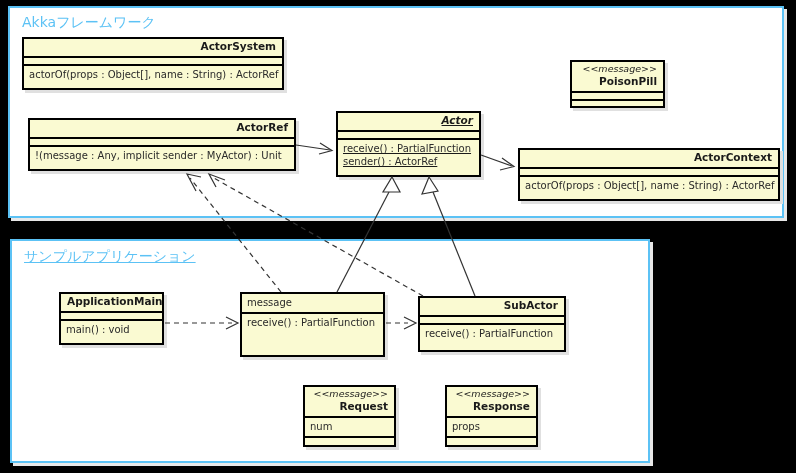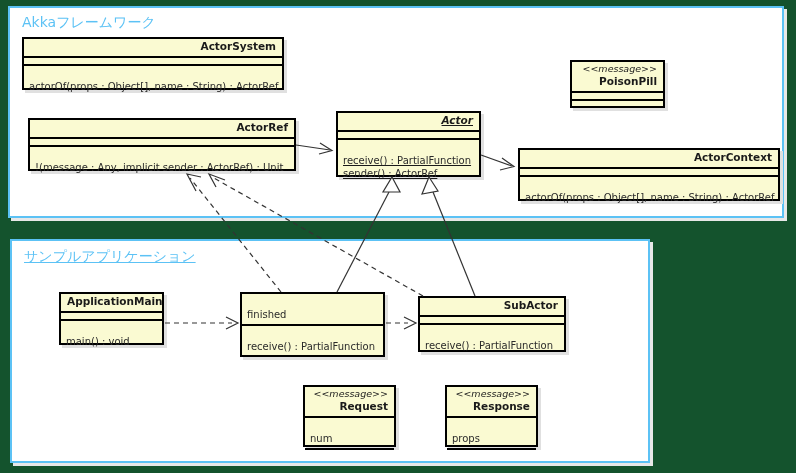--- a/index.html
+++ b/index.html
@@ -7,21 +7,21 @@
     padding: 0;
     background: #ffffff;
   }
   body {
     font-family: "DejaVu Sans", "Liberation Sans", sans-serif;
   }
   #canvas {
     position: relative;
     width: 796px;
     height: 473px;
-    background: #14532d;
+    background: #000000;
     overflow: hidden;
   }
 
   
   .pkg {
     position: absolute;
     box-sizing: border-box;
     border: 2px solid #5cc2f5;
     background: #ffffff;
     box-shadow: 3px 3px 0 0 #e8e8e8;
@@ -58,21 +58,21 @@
   .cls .stereo {
     display: block;
     font-weight: normal;
     font-size: 9.5px;
     line-height: 12px;
     font-style: italic;
   }
   .cls .cname { display: block; }
   .cls .comp {
     box-sizing: border-box;
-    padding: 14px 5px 3px 5px;
+    padding: 2px 5px 3px 5px;
     border-bottom: 2px solid #000000;
     line-height: 13px;
     min-height: 8px;
   }
   .cls .comp:last-child { border-bottom: none; }
   .cls .comp.empty { padding: 0; height: 7px; }
   .cls .row {
     white-space: nowrap;
     font-size: 10px;
     line-height: 13px;
@@ -119,21 +119,21 @@
     <div class="comp empty"></div>
     <div class="comp empty"></div>
   </div>
 
   <div class="cls" style="left:28px; top:118px; width:268px; height:53px;">
     <div class="hdr">
       <span class="cname">ActorRef</span>
     </div>
     <div class="comp empty"></div>
     <div class="comp">
-      <div class="row">!(message : Any, implicit sender : ActorRef) : Unit</div>
+      <div class="row">!(message : Any, implicit sender : MyActor) : Unit</div>
     </div>
   </div>
 
   <div class="cls" style="left:336px; top:111px; width:145px; height:66px;text-decoration:underline;">
     <div class="hdr abstract">
       <span class="cname">Actor</span>
     </div>
     <div class="comp empty"></div>
     <div class="comp">
       <div class="row">receive() : PartialFunction</div>
@@ -159,21 +159,21 @@
       <span class="cname">ApplicationMain</span>
     </div>
     <div class="comp empty"></div>
     <div class="comp">
       <div class="row">main() : void</div>
     </div>
   </div>
 
   <div class="cls" style="left:240px; top:292px; width:145px; height:65px;">
     <div class="comp">
-      <div class="row">finished</div>
+      <div class="row">message</div>
     </div>
     <div class="comp">
       <div class="row">receive() : PartialFunction</div>
     </div>
   </div>
 
   <div class="cls" style="left:418px; top:296px; width:148px; height:56px;">
     <div class="hdr">
       <span class="cname">SubActor</span>
     </div>

